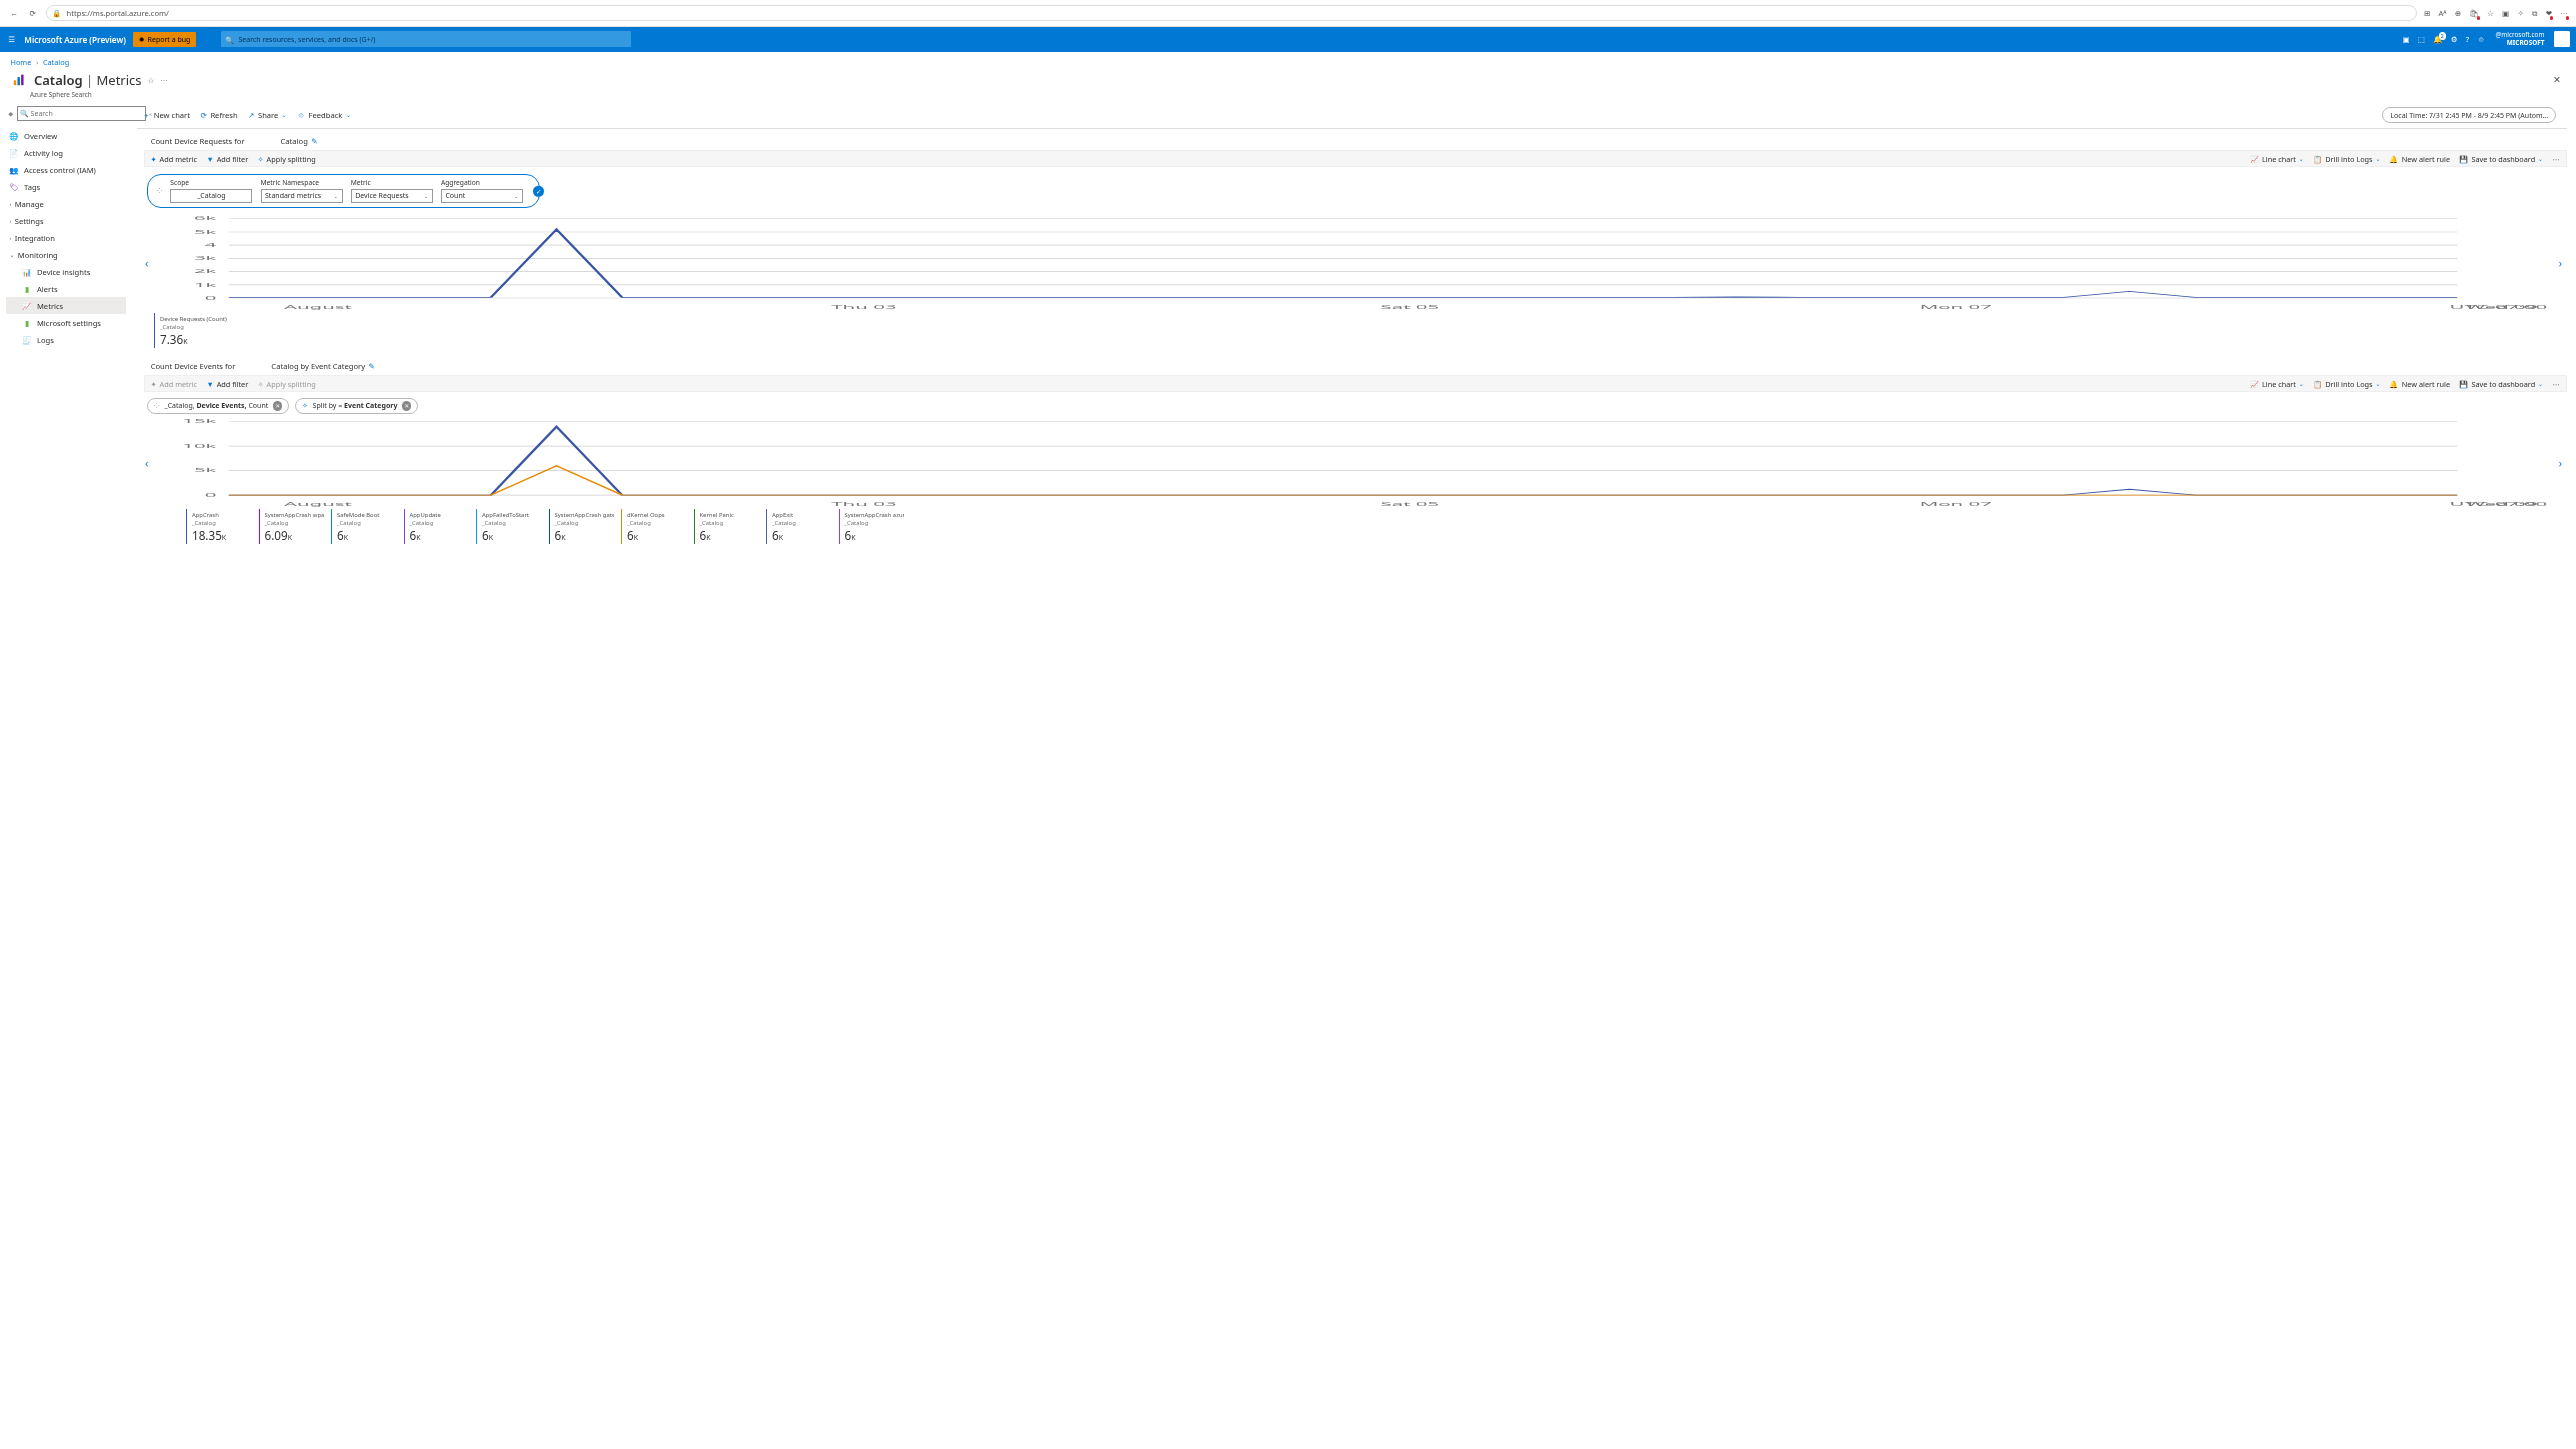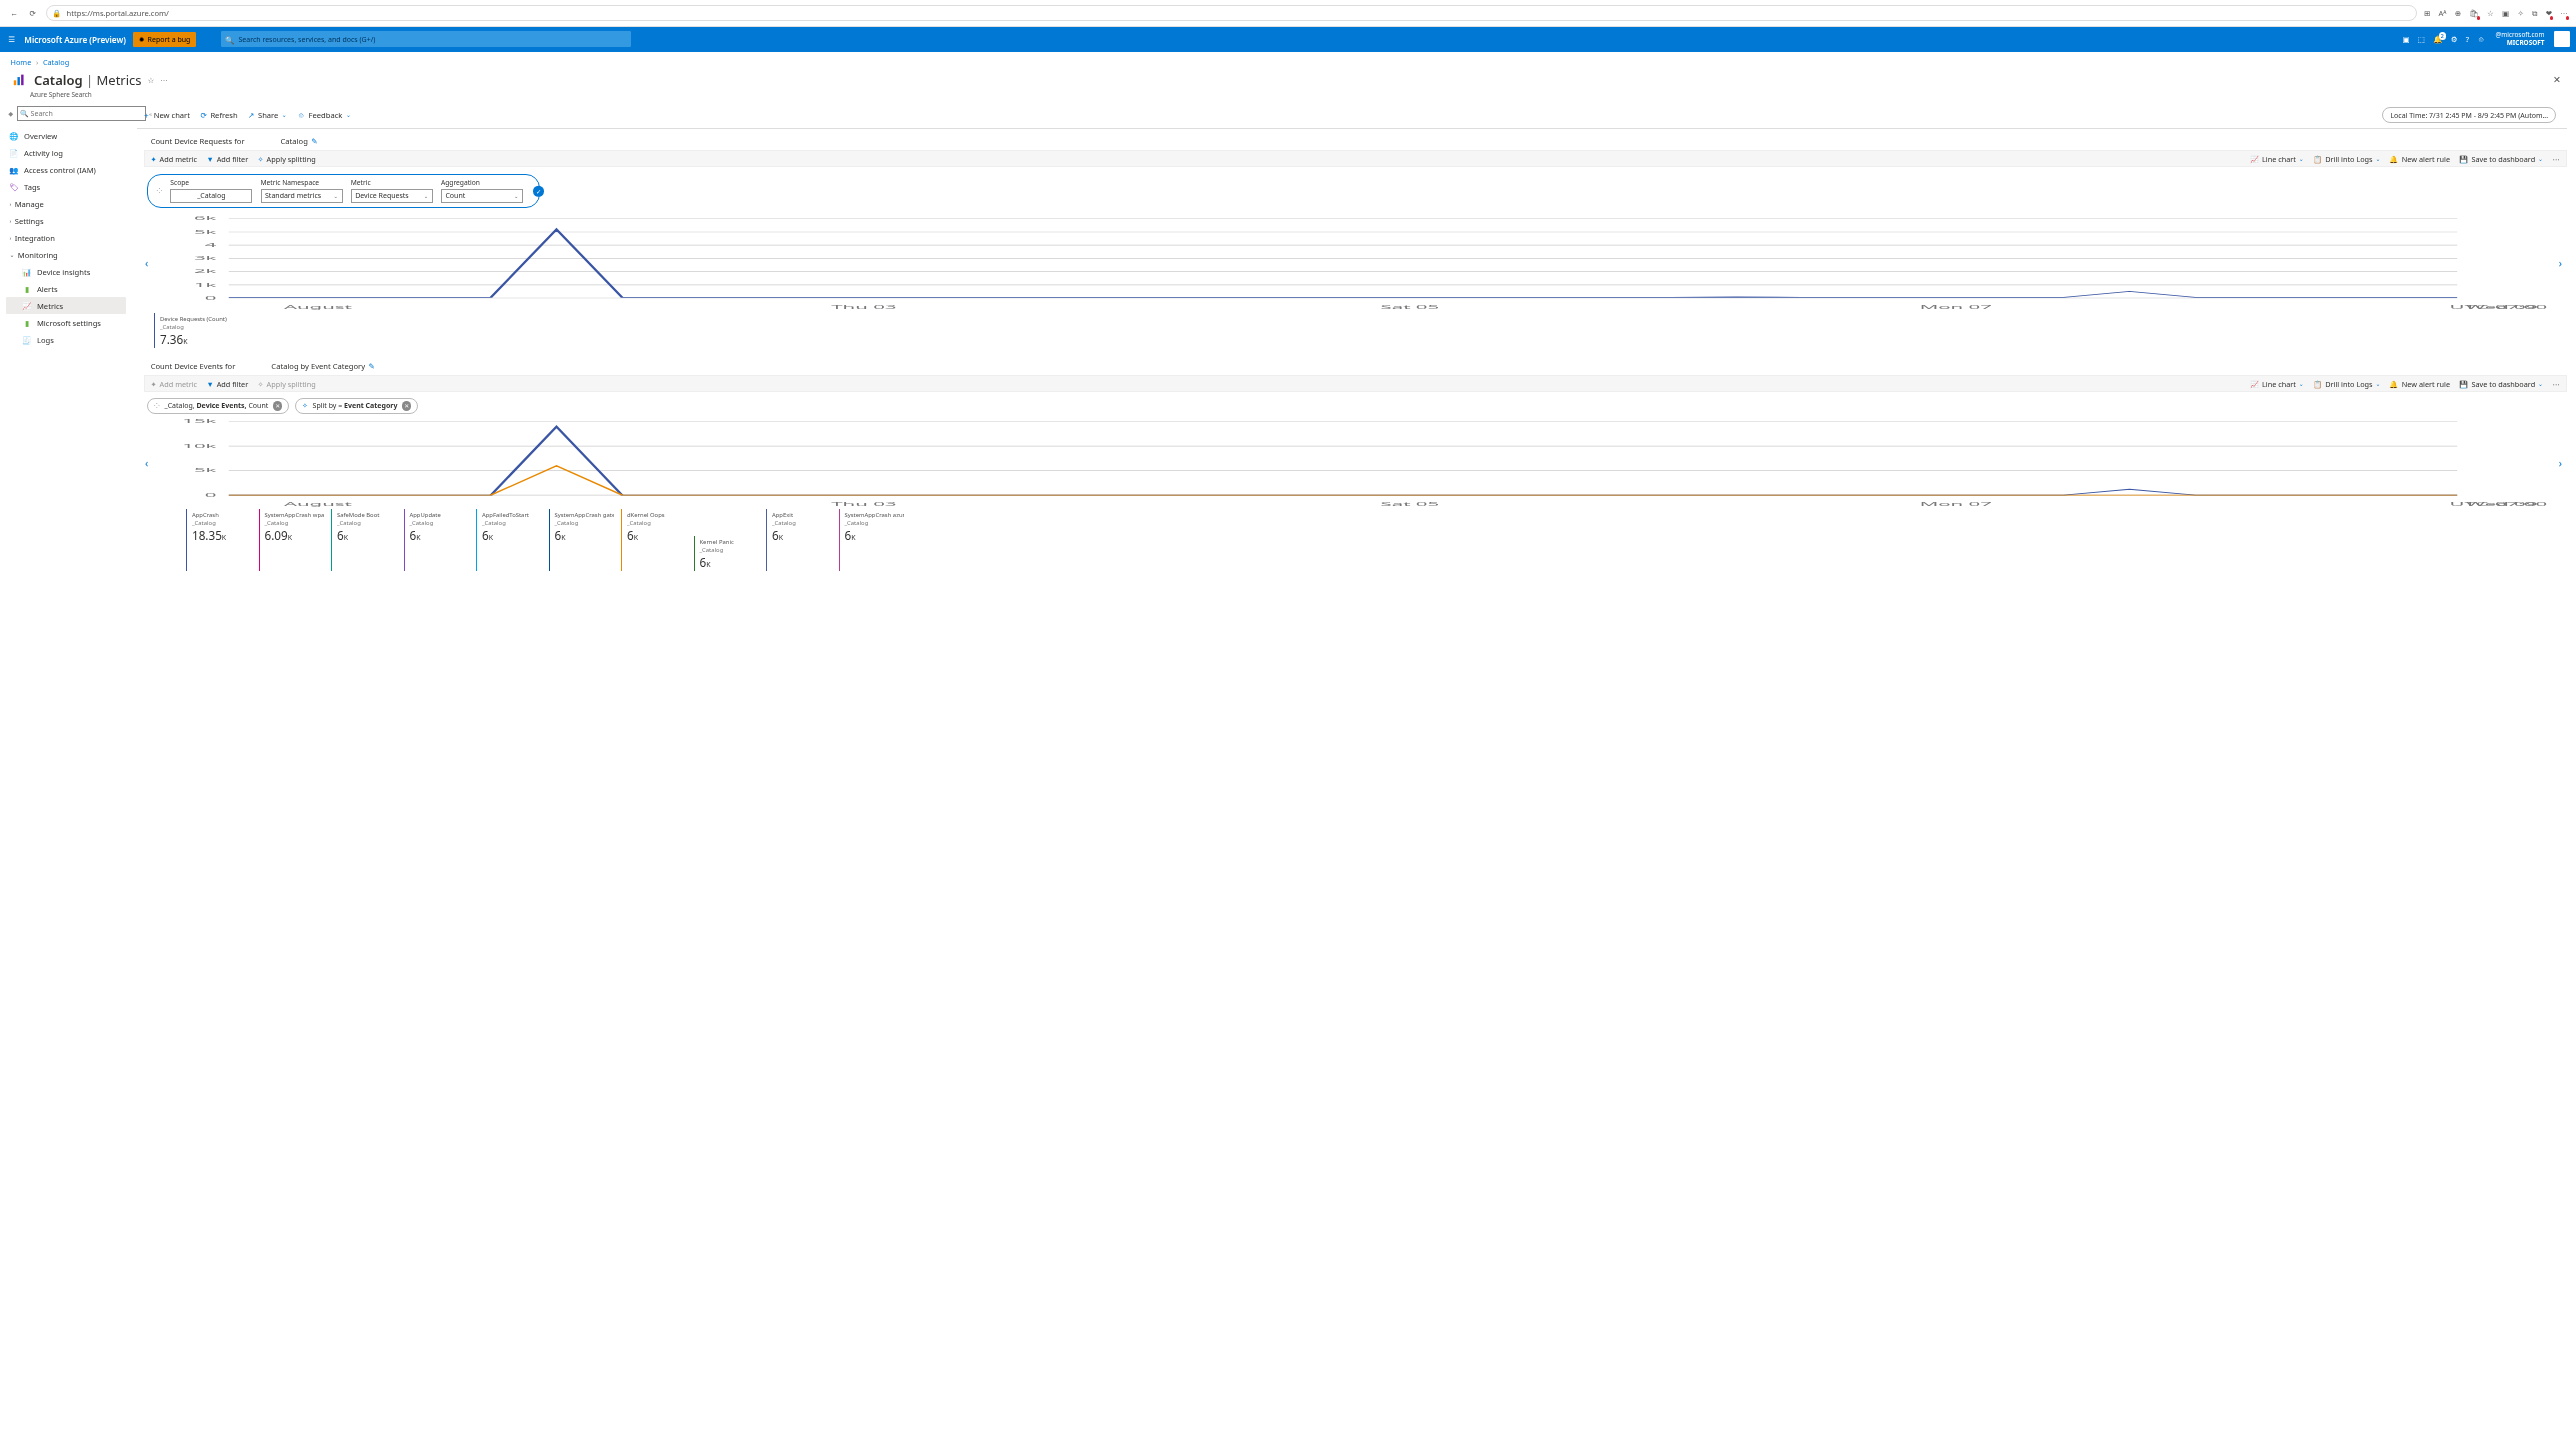--- a/index.html
+++ b/index.html
@@ -523,21 +523,21 @@
         <div class="leg-item" style="border-color: rgb(0, 80, 160);">
           <div class="ln1">SystemAppCrash gatewa...</div>
                    <div class="ln2">_Catalog</div>
                    <div class="val"><span>6</span><span class="uk">K</span></div>
         </div>
         <div class="leg-item" style="border-color: rgb(232, 137, 0);">
           <div class="ln1">dKernel Oops</div>
                    <div class="ln2">_Catalog</div>
                    <div class="val"><span>6</span><span class="uk">K</span></div>
         </div>
-        <div class="leg-item" style="border-color: rgb(42, 122, 42); margin-top: 27px;">
+        <div class="leg-item" style="border-color: rgb(42, 122, 42);">
           <div class="ln1">Kernel Panic</div>
                    <div class="ln2">_Catalog</div>
                    <div class="val"><span>6</span><span class="uk">K</span></div>
         </div>
         <div class="leg-item" style="border-color: rgb(75, 94, 163);">
           <div class="ln1">AppExit</div>
                    <div class="ln2">_Catalog</div>
                    <div class="val"><span>6</span><span class="uk">K</span></div>
         </div>
         <div class="leg-item" style="border-color: rgb(184, 61, 143);">

